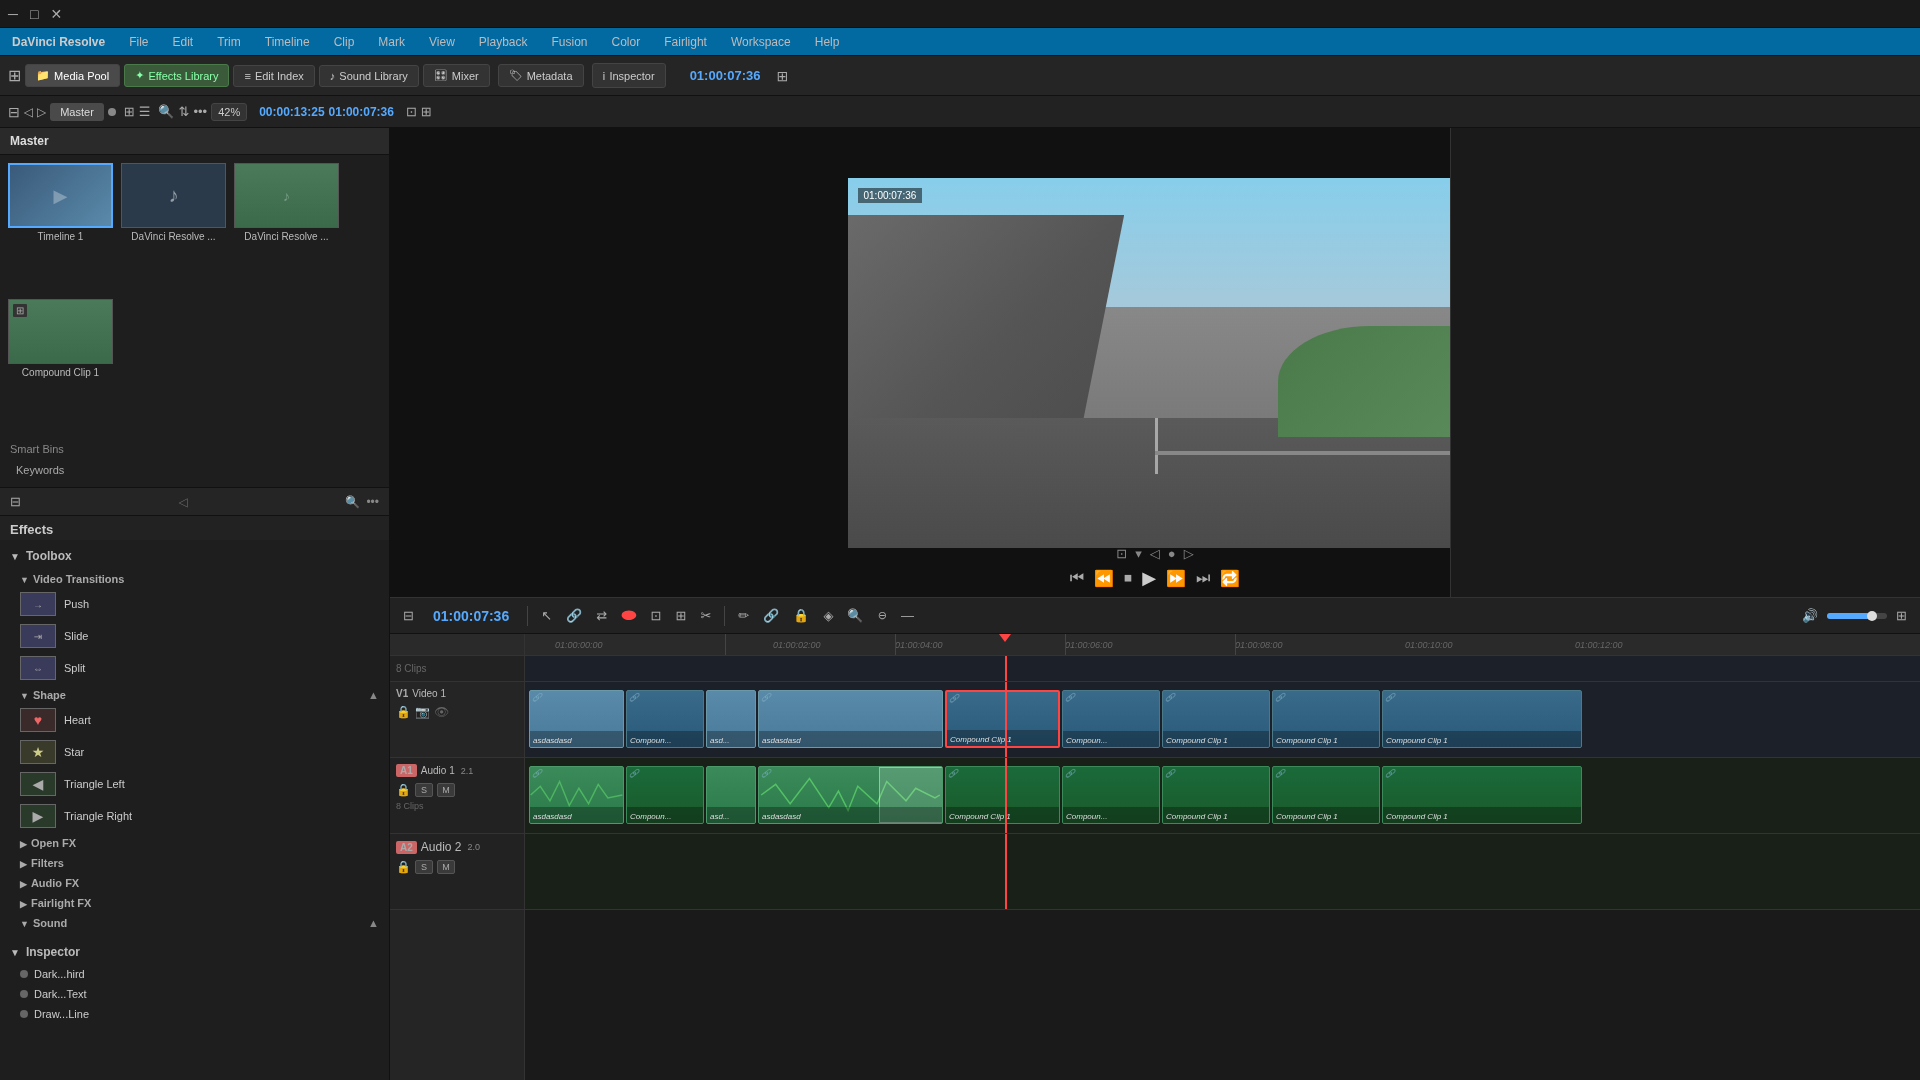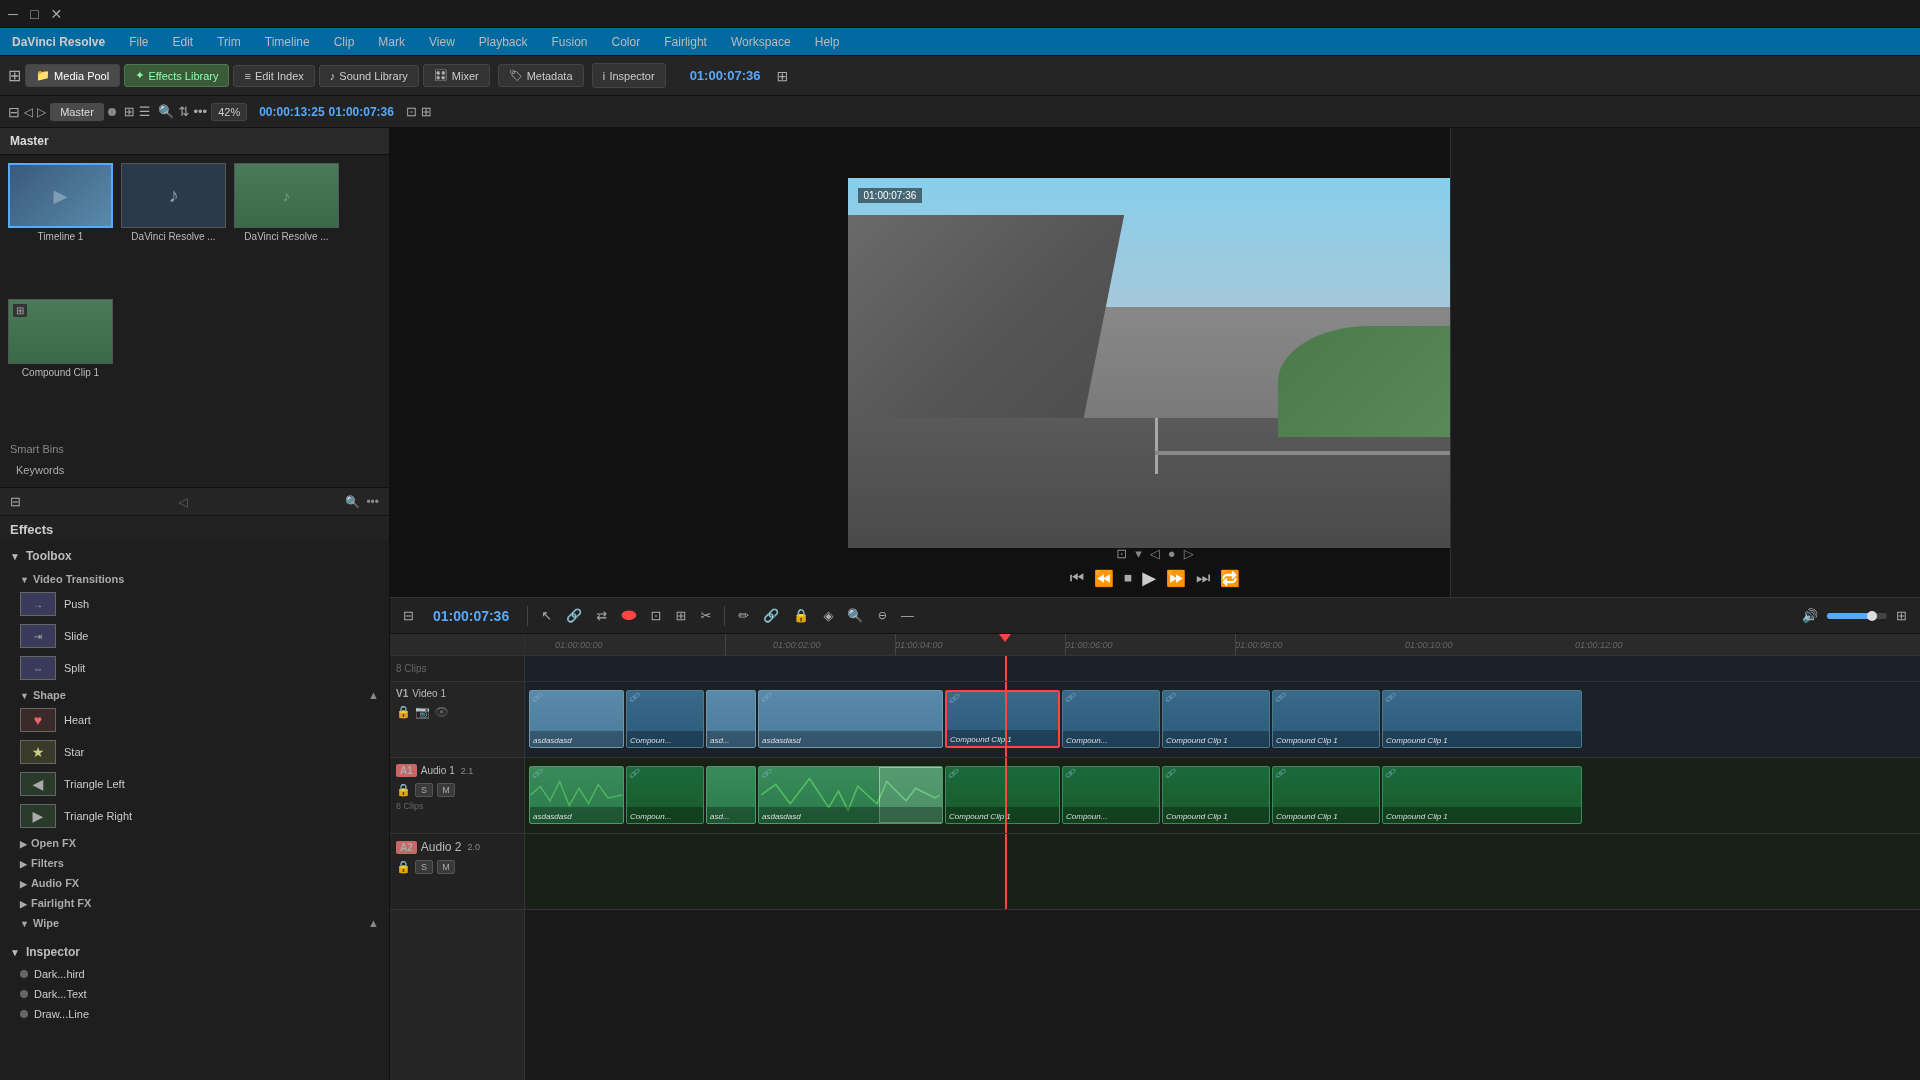--- a/index.html
+++ b/index.html
@@ -312,21 +312,21 @@
         <div class="section-header">
           <span><span class="arrow">▶</span><span>Audio FX</span></span>
         </div>
 
         <div class="section-header">
           <span><span class="arrow">▶</span><span>Fairlight FX</span></span>
         </div>
 
         <div class="section-header">
           <span style="display:flex; align-items:center; justify-content:space-between; width:100%;">
-            <span><span class="arrow">▼</span><span>Wipe</span></span>
+            <span><span class="arrow">▼</span><span>Sound</span></span>
             <span style="color:#888;">▲</span>
           </span>
         </div>
       </div>
 
       <div class="favorites-section">
         <div class="toolbox-header" style="padding-left:10px;">
           <span class="arrow">▼</span>
           <span>Inspector</span>
         </div>

